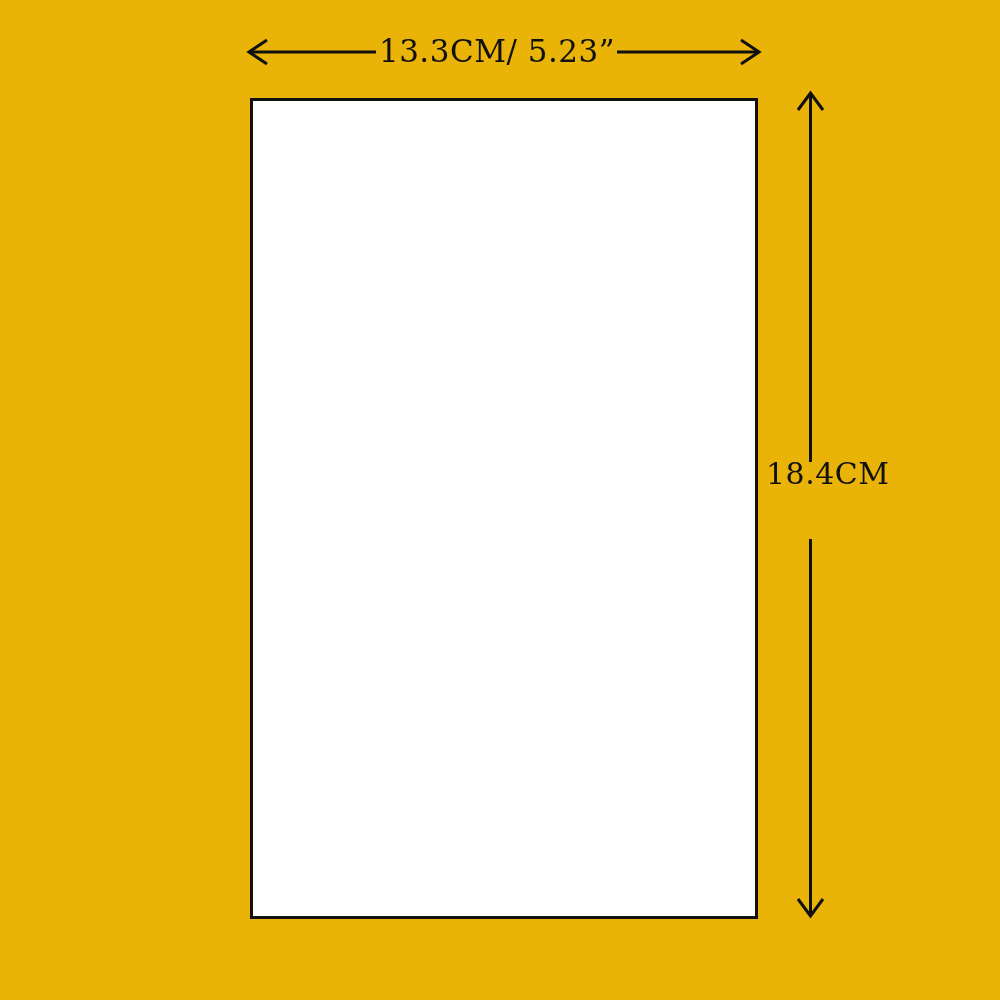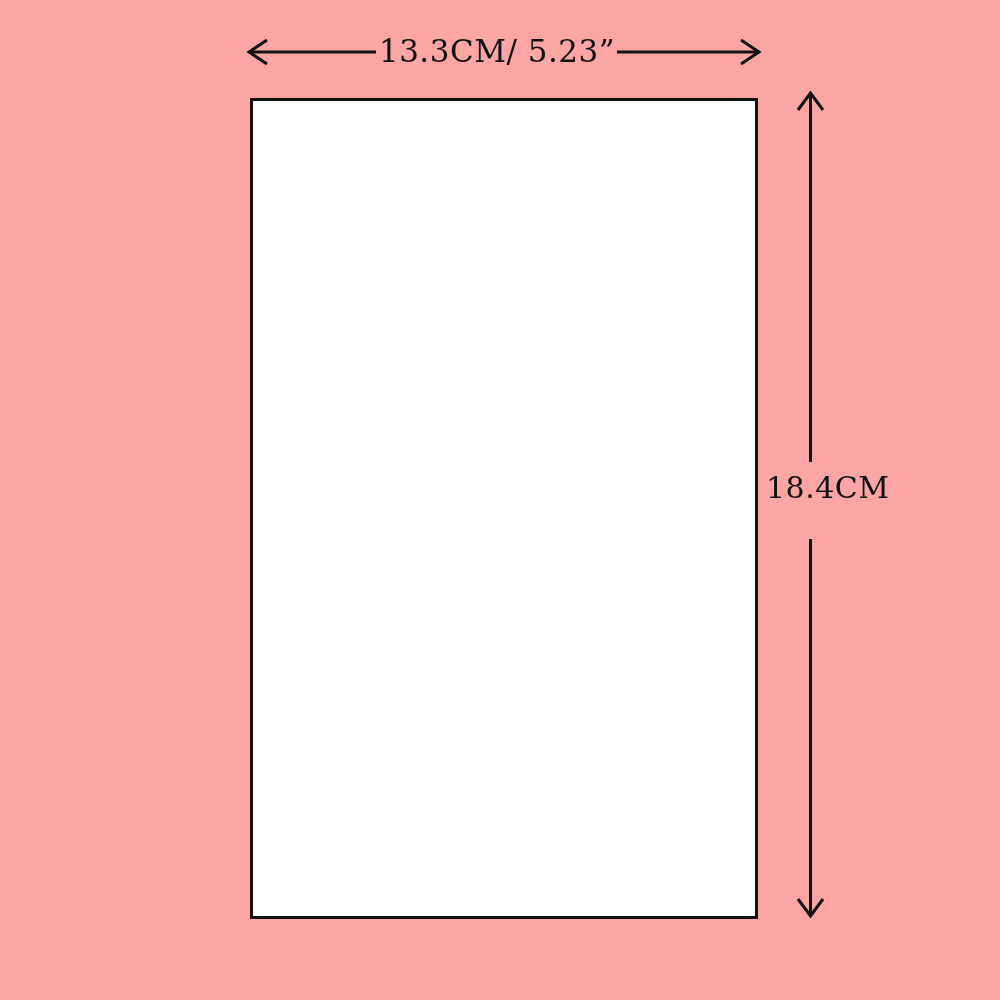--- a/index.html
+++ b/index.html
@@ -4,21 +4,21 @@
 <style>
   html, body {
     margin: 0;
     padding: 0;
     background: #ffffff;
   }
   .canvas {
     position: relative;
     width: 1000px;
     height: 1000px;
-    background: #fca5a5;
+    background: #eab308;
     overflow: hidden;
     font-family: "DejaVu Serif", "Liberation Serif", serif;
     color: #111111;
   }
   .diagram-svg {
     position: absolute;
     left: 0;
     top: 0;
     width: 1000px;
     height: 1000px;
@@ -32,21 +32,21 @@
   .dim-label-horizontal {
     left: 377px;
     top: 33px;
     width: 240px;
     text-align: center;
     font-size: 31px;
     line-height: 36px;
   }
   .dim-label-vertical {
     left: 766px;
-    top: 470px;
+    top: 456px;
     text-align: left;
     font-size: 30px;
     line-height: 35px;
   }
   .dim-label-vertical span { display: block; }
 </style>
 </head>
 <body>
 
 <div class="canvas">

